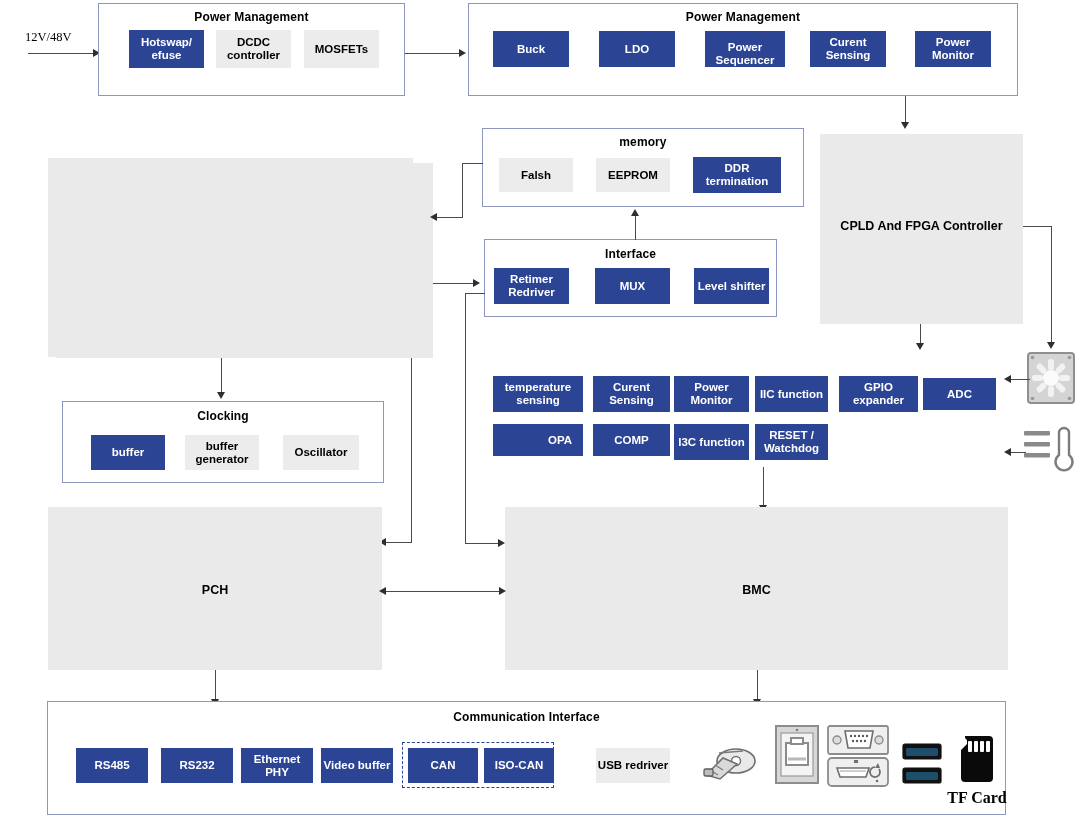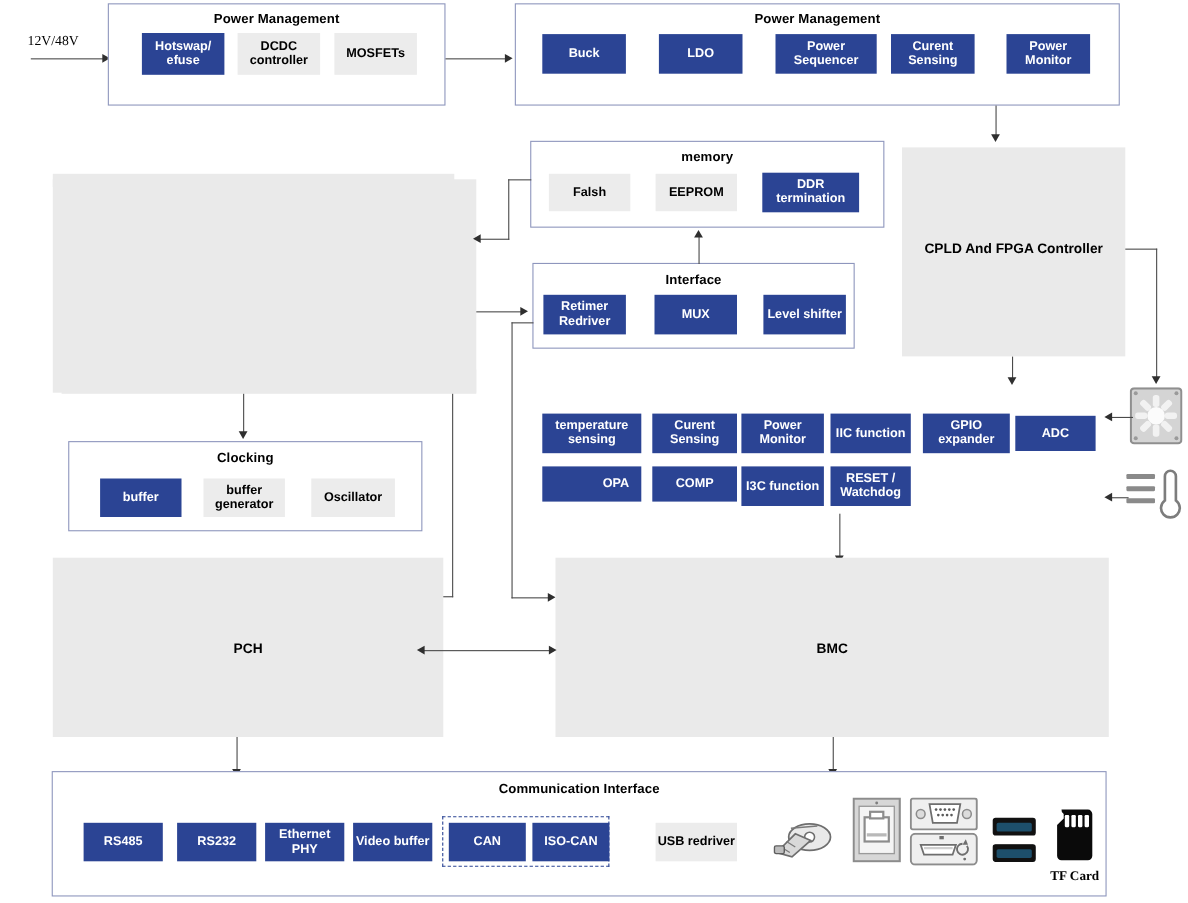--- a/index.html
+++ b/index.html
@@ -30,21 +30,21 @@
   .hln{height:1.3px;}
   .vln{width:1.3px;}
   .arw{position:absolute;width:0;height:0;}
   .arw.right{border-top:4.5px solid transparent;border-bottom:4.5px solid transparent;border-left:7px solid #2f2f2f;}
   .arw.left{border-top:4.5px solid transparent;border-bottom:4.5px solid transparent;border-right:7px solid #2f2f2f;}
   .arw.down{border-left:4.5px solid transparent;border-right:4.5px solid transparent;border-top:7px solid #2f2f2f;}
   .arw.up{border-left:4.5px solid transparent;border-right:4.5px solid transparent;border-bottom:7px solid #2f2f2f;}
 
   .freelabel{position:absolute;font-size:12.5px;font-family:"Liberation Serif","DejaVu Serif",serif;}
   .iconbox{position:absolute;}
-  .tfcaption{position:absolute;font-size:12px;font-weight:bold;
+  .tfcaption{position:absolute;font-size:16px;font-weight:bold;
              font-family:"Liberation Serif","DejaVu Serif",serif;text-align:center;}
 </style>
 </head>
 <body>
 
 <div id="stage">
 
   <div class="freelabel" style="left:25px;top:30px;">12V/48V</div>
   <div class="ln hln" style="left:28px;top:53px;width:68px;"></div>
   <div class="arw right" style="left:93px;top:48.5px;"></div>
@@ -67,21 +67,21 @@
 
   <div class="group" style="left:468px;top:3px;width:550px;height:93px;">
     <div class="group-title" style="top:6px;">Power Management</div>
   </div>
   <div class="chip blue" style="left:493px;top:31px;width:76px;height:36px;">
       <span>Buck</span>
     </div>
   <div class="chip blue" style="left:599px;top:31px;width:76px;height:36px;">
       <span>LDO</span>
     </div>
-  <div class="chip blue" style="left:705px;top:31px;width:92px;height:36px;">
+  <div class="chip blue" style="left:705px;top:31px;width:80px;height:36px;align-items:flex-end;">
       <span>Power Sequencer</span>
     </div>
   <div class="chip blue" style="left:810px;top:31px;width:76px;height:36px;">
       <span>Curent Sensing</span>
     </div>
   <div class="chip blue" style="left:915px;top:31px;width:76px;height:36px;">
       <span>Power Monitor</span>
     </div>
 
   <div class="ln vln" style="left:905px;top:96px;height:28px;"></div>
@@ -245,21 +245,21 @@
       <span>Oscillator</span>
     </div>
 
   <div class="ln vln" style="left:221px;top:358px;height:36px;"></div>
   <div class="arw down" style="left:217px;top:392px;"></div>
 
   <div class="ln vln" style="left:411px;top:358px;height:185px;"></div>
   <div class="ln hln" style="left:385px;top:542px;width:27px;"></div>
   <div class="arw left" style="left:379px;top:537.5px;"></div>
 
-  <div class="bigblock" style="left:48px;top:507px;width:334px;height:163px;padding-left:21px;">
+  <div class="bigblock" style="left:48px;top:507px;width:334px;height:163px;">
     <div class="lbl" style="top:76px;">PCH</div>
   </div>
 
   <div class="bigblock" style="left:505px;top:507px;width:503px;height:163px;">
     <div class="lbl" style="top:76px;">BMC</div>
   </div>
 
   <div class="ln hln" style="left:385px;top:591px;width:118px;"></div>
   <div class="arw left" style="left:379px;top:586.5px;"></div>
   <div class="arw right" style="left:499px;top:586.5px;"></div>

